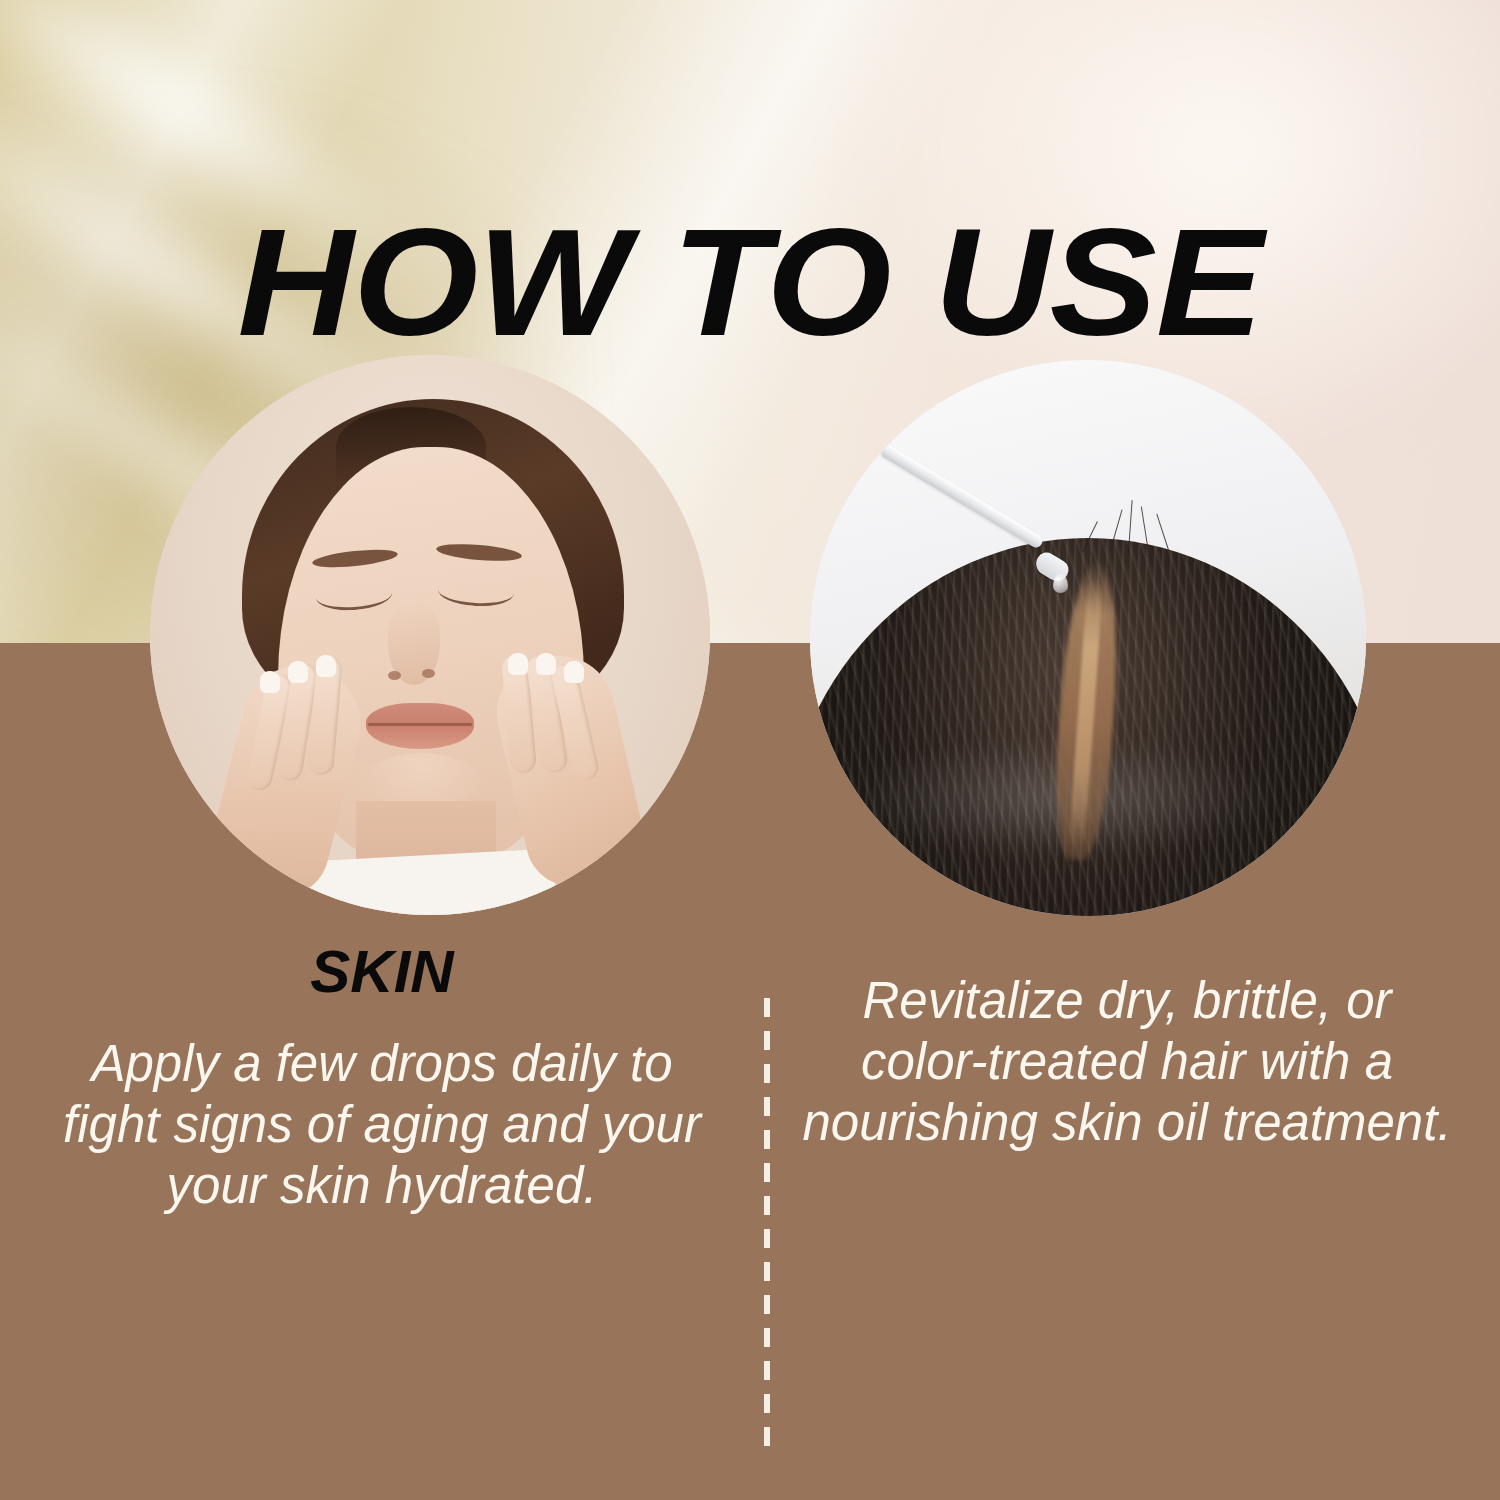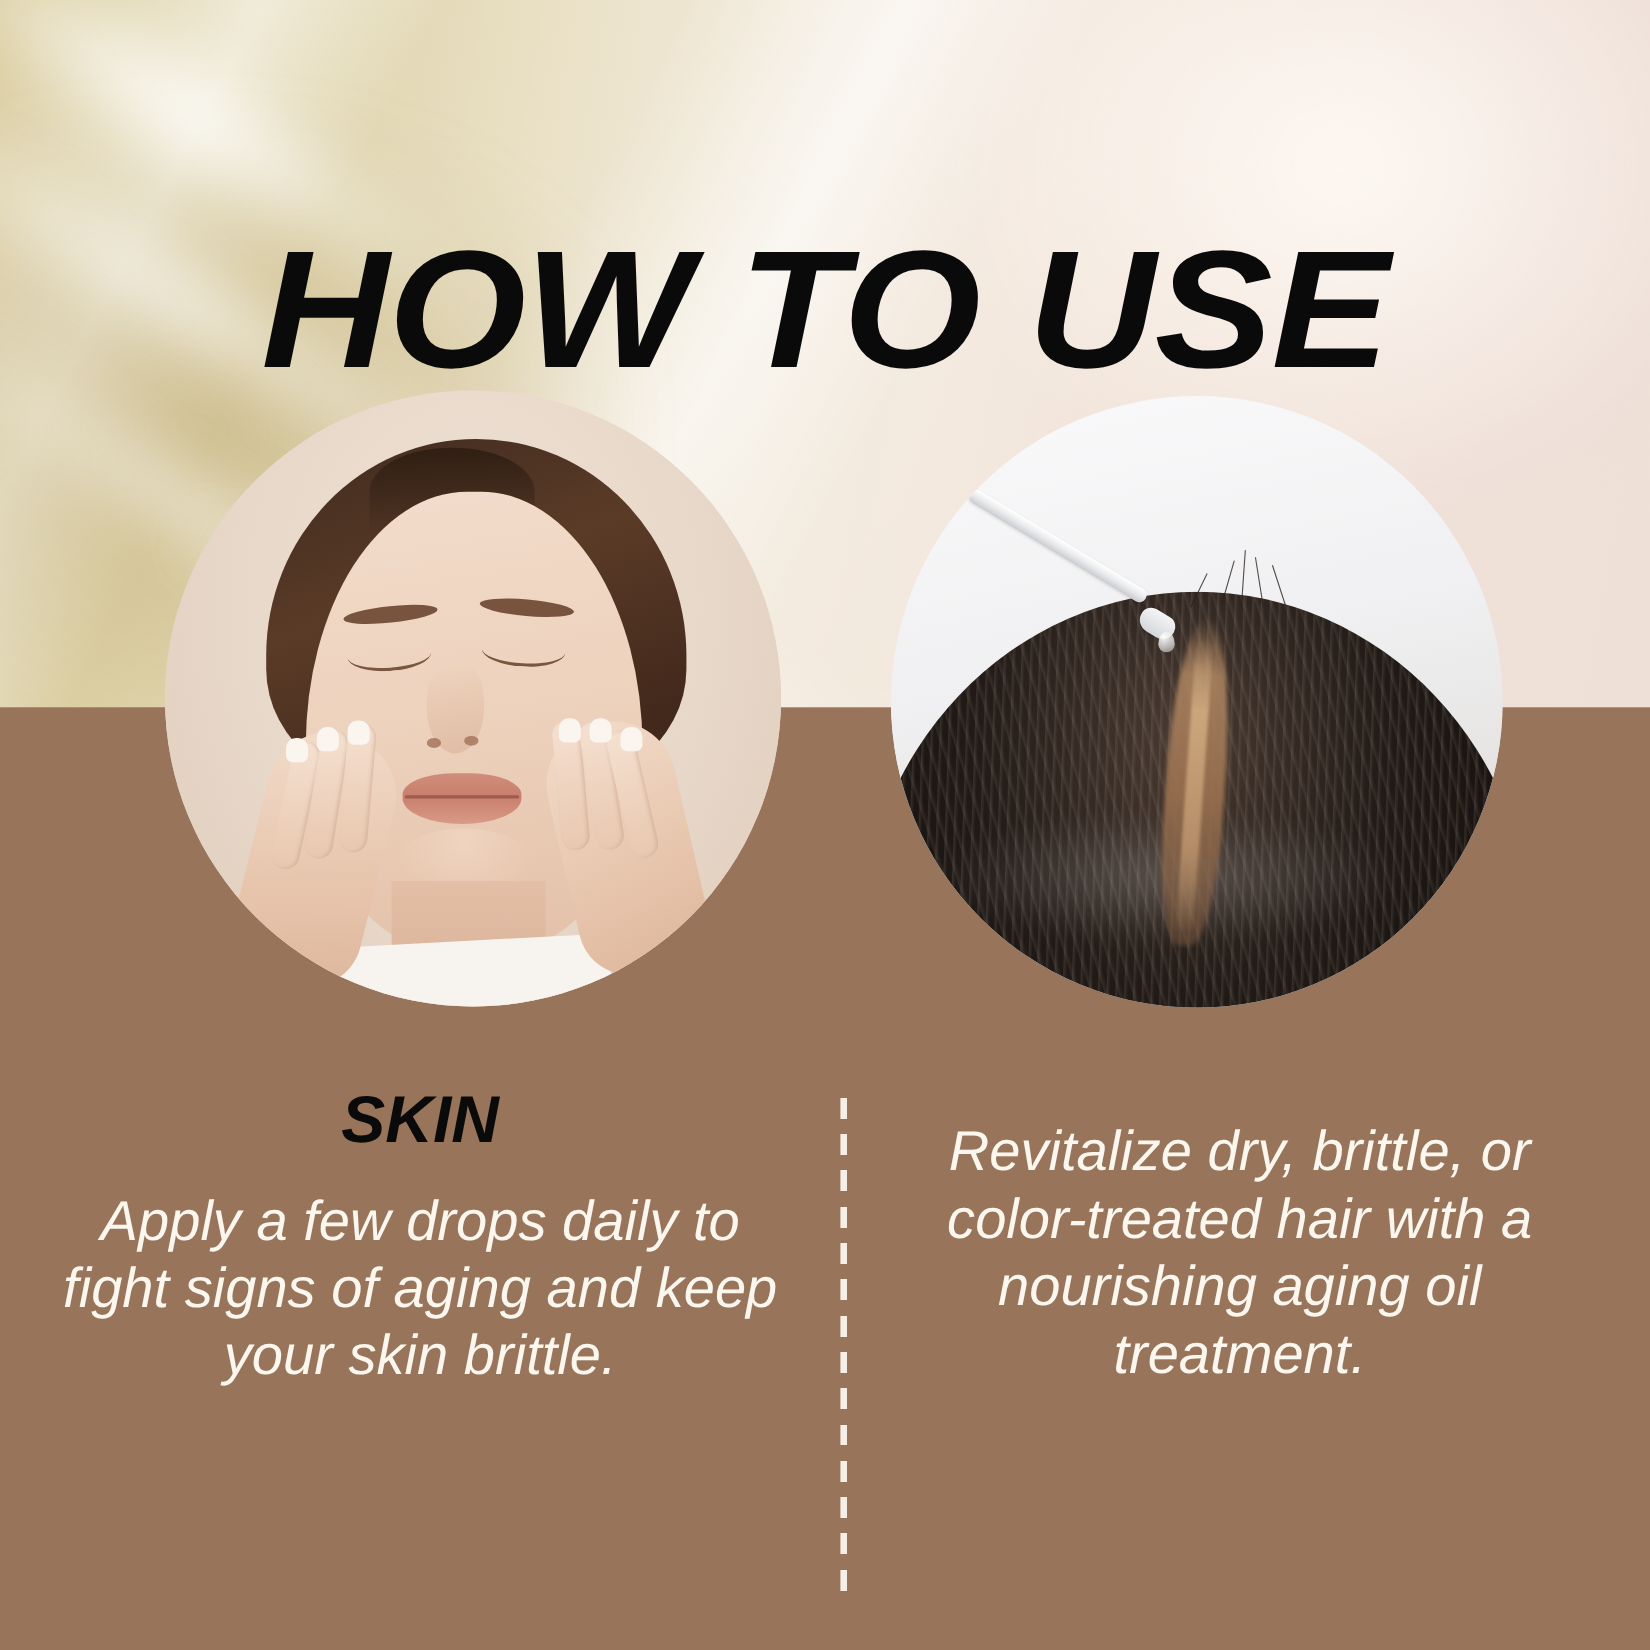--- a/index.html
+++ b/index.html
@@ -340,21 +340,21 @@
       #F5EFE6 0px,
       #F5EFE6 19px,
       rgba(245,239,230,0) 19px,
       rgba(245,239,230,0) 33px
     );
   }
 
   
   .col {
     position: absolute;
-    top: 986px;
+    top: 940px;
   }
   .col-skin  { left: 18px;  width: 728px; }
   .col-hair  { left: 772px; width: 710px; }
 
   .col-head {
     margin: 0;
     text-align: center;
     font-family: "Liberation Sans", sans-serif;
     font-weight: 700;
     font-size: 60px;
@@ -454,20 +454,20 @@
       <div class="dropper"></div>
       <div class="dropper-tip"></div>
       <div class="drop"></div>
     </div>
   </div>
 
   <div class="divider"></div>
 
   <div class="col col-skin">
     <h2 class="col-head">SKIN</h2>
-    <p class="col-body">Apply a few drops daily to fight signs of aging and keep your skin brittle.</p>
+    <p class="col-body">Apply a few drops daily to fight signs of aging and your your skin hydrated.</p>
   </div>
 
   <div class="col col-hair">
-    <p class="col-body">Revitalize dry, brittle, or color-treated hair with a nourishing aging oil treatment.</p>
+    <p class="col-body">Revitalize dry, brittle, or color-treated hair with a nourishing skin oil treatment.</p>
   </div>
 
 </div>
 
 </body></html>

